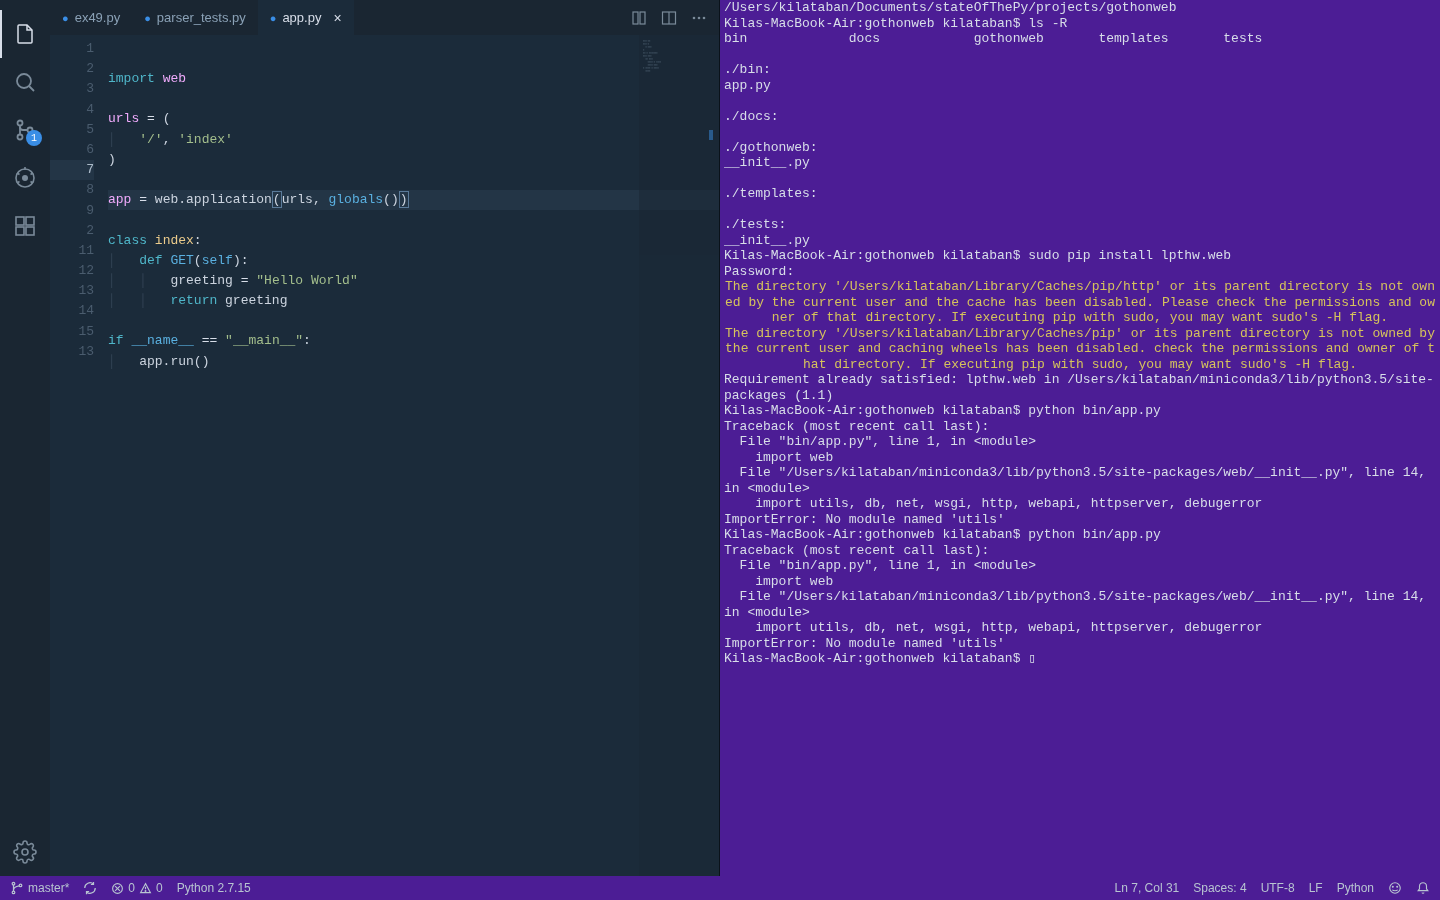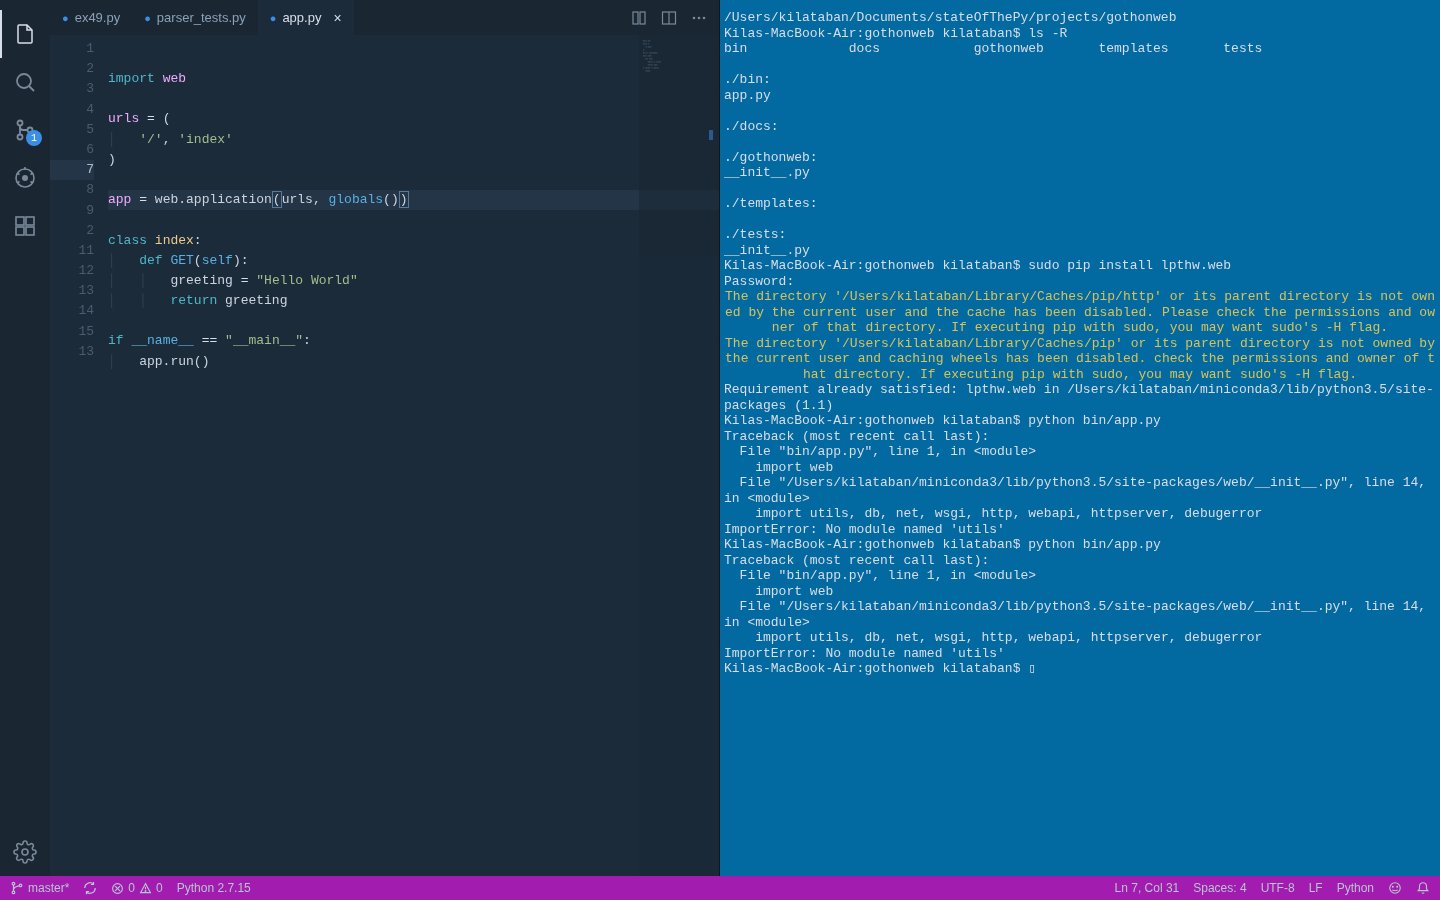--- a/index.html
+++ b/index.html
@@ -84,30 +84,30 @@
 .paren-hl { border: 1px solid #5a7a99; }
 .minimap {
   position: absolute; right: 0; top: 0;
   width: 80px; height: 100%;
   background: #1a2733;
   opacity: 0.5;
   font-size: 2px; color: #556677;
   line-height: 3px; white-space: pre; padding: 4px;
 }
 .terminal-pane {
-  width: 720px; background: #0369a1;
-  color: #bfc9d4; padding: 10px 4px;
+  width: 720px; background: #4c1d95;
+  color: #bfc9d4; padding: 0 4px;
   font-size: 13px; line-height: 15.5px;
   white-space: pre-wrap; word-break: break-all;
   overflow: hidden;
 }
 .t-white { color: #d8dee9; }
 .t-yellow { color: #d6c35c; text-align: center; }
 .status-bar {
-  height: 24px; background: #a21caf;
+  height: 24px; background: #4c1d95;
   color: #b8c4d1; display: flex; align-items: center;
   font-size: 12px; padding: 0 10px;
   font-family: -apple-system, BlinkMacSystemFont, sans-serif;
   gap: 14px;
 }
 .status-item { display: flex; align-items: center; gap: 4px; cursor: pointer; }
 .status-spacer { flex: 1; }
 svg { display: block; }
 .guide { color: #334455; }
 .ruler {

